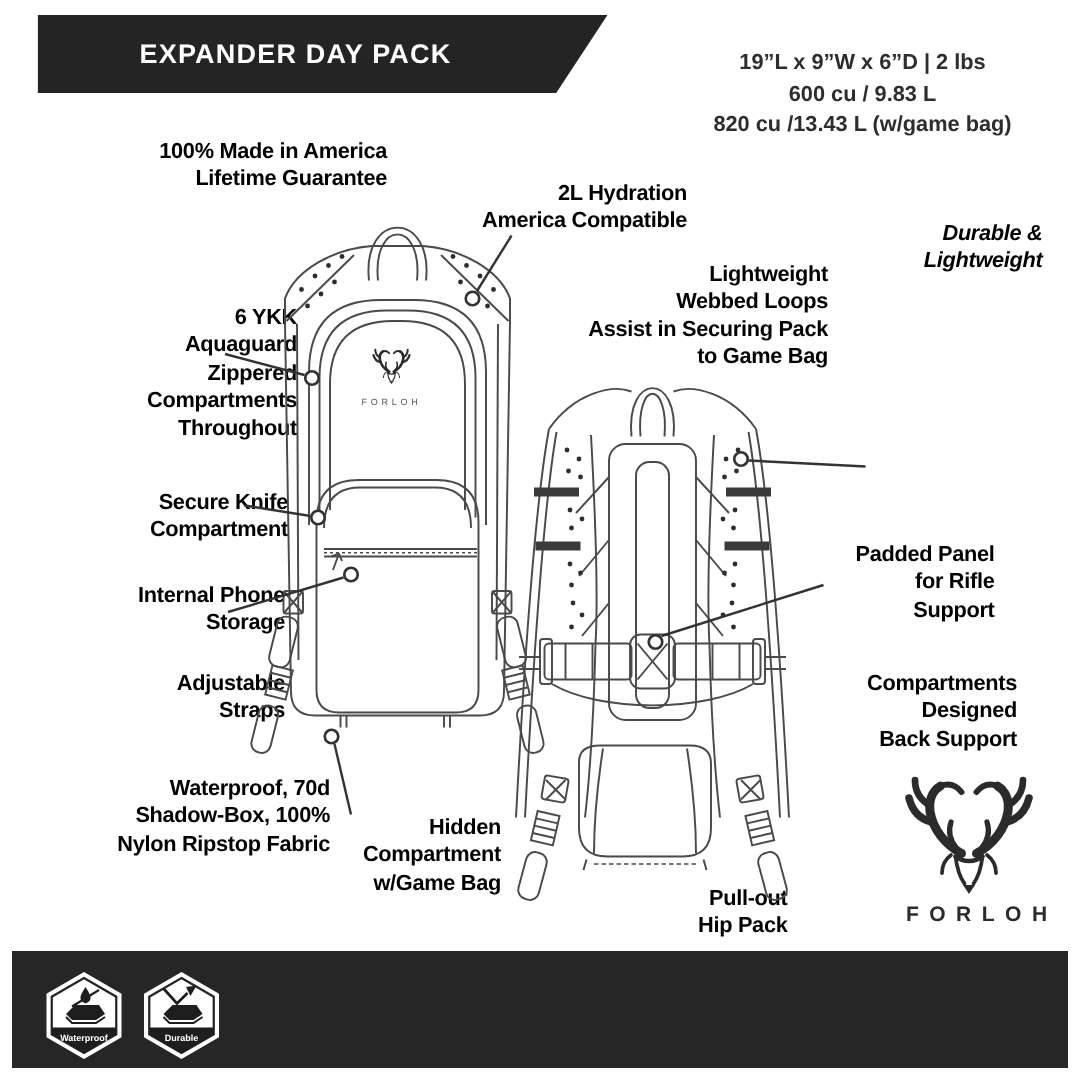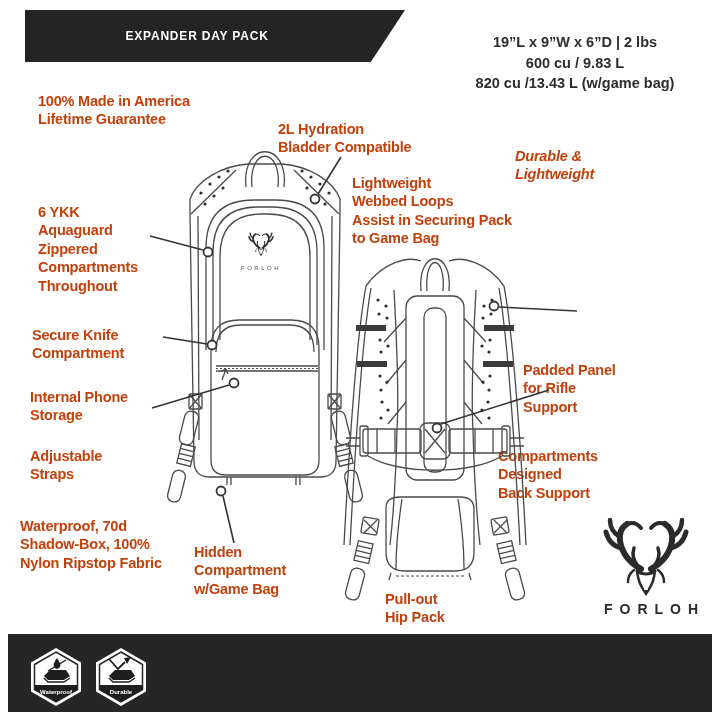--- a/index.html
+++ b/index.html
@@ -2,27 +2,27 @@
 <html><head>
 <meta charset="utf-8">
 <style>
   html,body{margin:0;padding:0;background:#fff;}
   .page{position:relative;width:720px;height:720px;background:#ffffff;overflow:hidden;
         font-family:"Liberation Sans",sans-serif;color:#2d2d2d;}
   
   .banner{position:absolute;left:25px;top:10px;width:380px;height:52px;background:#242424;
           clip-path:polygon(0 0,100% 0,91% 100%,0 100%);
           display:flex;align-items:center;justify-content:center;}
-  .banner-title{color:#ffffff;font-size:12px;font-weight:700;letter-spacing:.8px;padding-right:36px;}
+  .banner-title{color:#ffffff;font-size:18px;font-weight:700;letter-spacing:.8px;padding-right:36px;}
   
   .specs{position:absolute;left:425px;top:32px;width:300px;text-align:center;
          font-size:14.5px;font-weight:700;line-height:1.42;}
   
   .callout{position:absolute;font-weight:700;font-size:14.5px;line-height:1.27;
-           text-align:left;white-space:pre-line;color:#c2410c;letter-spacing:-.2px;}
+           text-align:right;white-space:pre-line;color:#000000;letter-spacing:-.2px;}
   .c-made{left:38px;top:92px;width:220px;}
   .c-ykk{left:38px;top:189px;width:160px;margin-top:14px;}
   .c-knife{left:32px;top:326px;width:160px;}
   .c-phone{left:30px;top:388px;width:160px;}
   .c-adjust{left:30px;top:447px;width:160px;}
   .c-fabric{left:20px;top:517px;width:200px;}
   .c-hydration{left:278px;top:120px;width:180px;}
   .c-loops{left:352px;top:174px;width:200px;}
   .c-hidden{left:194px;top:543px;width:140px;}
   .c-hip{left:385px;top:590px;width:140px;}
@@ -63,21 +63,21 @@
   <div class="callout c-knife">Secure Knife
 Compartment</div>
   <div class="callout c-adjust">Adjustable
 Straps</div>
   <div class="callout c-phone">Internal Phone
 Storage</div>
   <div class="callout c-fabric">Waterproof, 70d
 Shadow-Box, 100%
 Nylon Ripstop Fabric</div>
   <div class="callout c-hydration">2L Hydration
-Bladder Compatible</div>
+America Compatible</div>
   <div class="callout c-loops">Lightweight
 Webbed Loops
 Assist in Securing Pack
 to Game Bag</div>
   <div class="callout c-hidden">Hidden
 Compartment
 w/Game Bag</div>
   <div class="callout c-hip">Pull-out
 Hip Pack</div>
   <div class="callout c-durable">Durable &amp;

